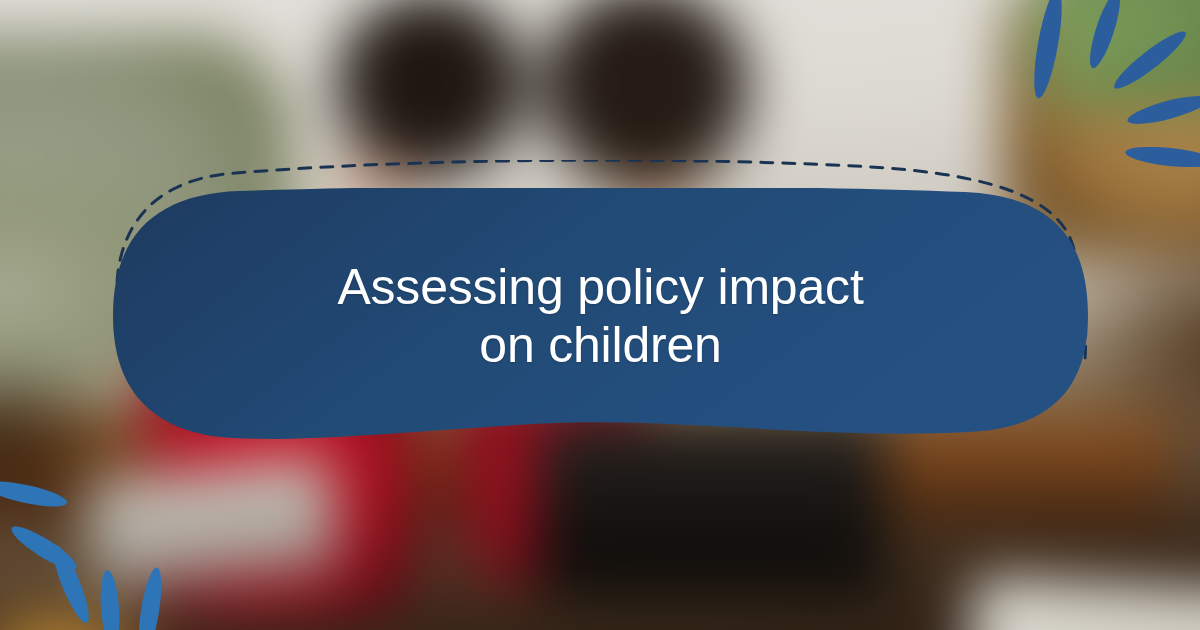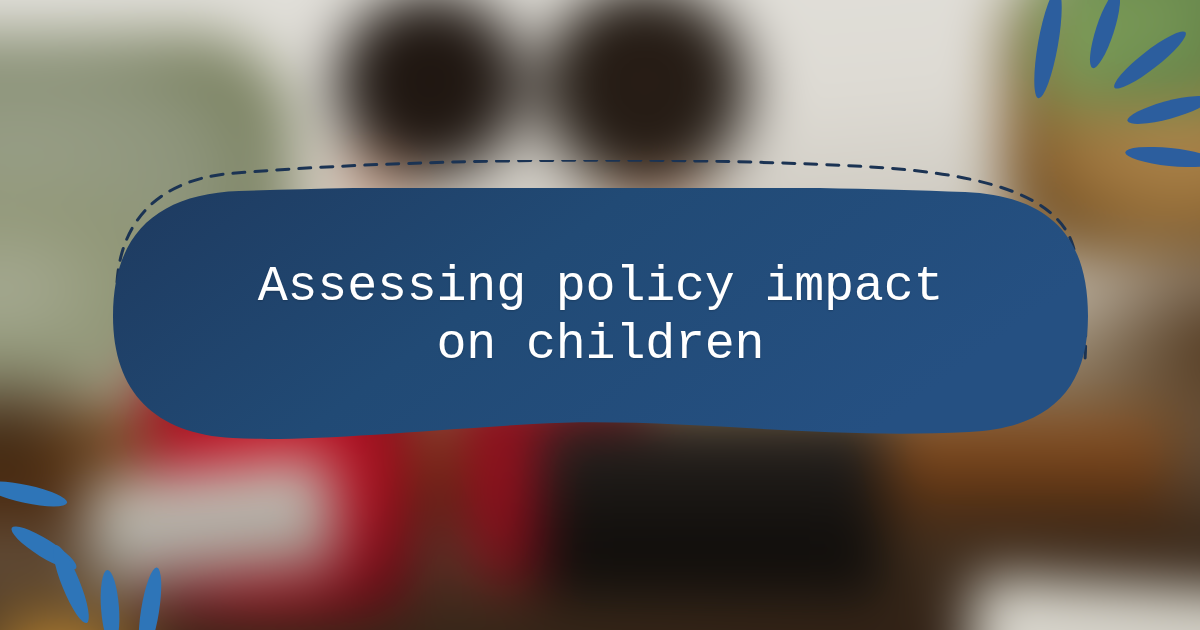--- a/index.html
+++ b/index.html
@@ -152,21 +152,21 @@
     width:975px; height:255px;
     display:flex;
     flex-direction:column;
     align-items:center;
     justify-content:center;
     text-align:center;
     padding:0 60px;
   }
   .title {
     color:#ffffff;
-    font-family:Liberation Mono, monospace;
+    font-family:Liberation Sans, sans-serif;
     font-size:50px;
     font-weight:400;
     line-height:1.16;
     letter-spacing:-0.2px;
     white-space:pre-line;
     text-shadow:0 1px 2px rgba(0,0,0,0.18);
   }
 </style>
 </head>
 <body>

